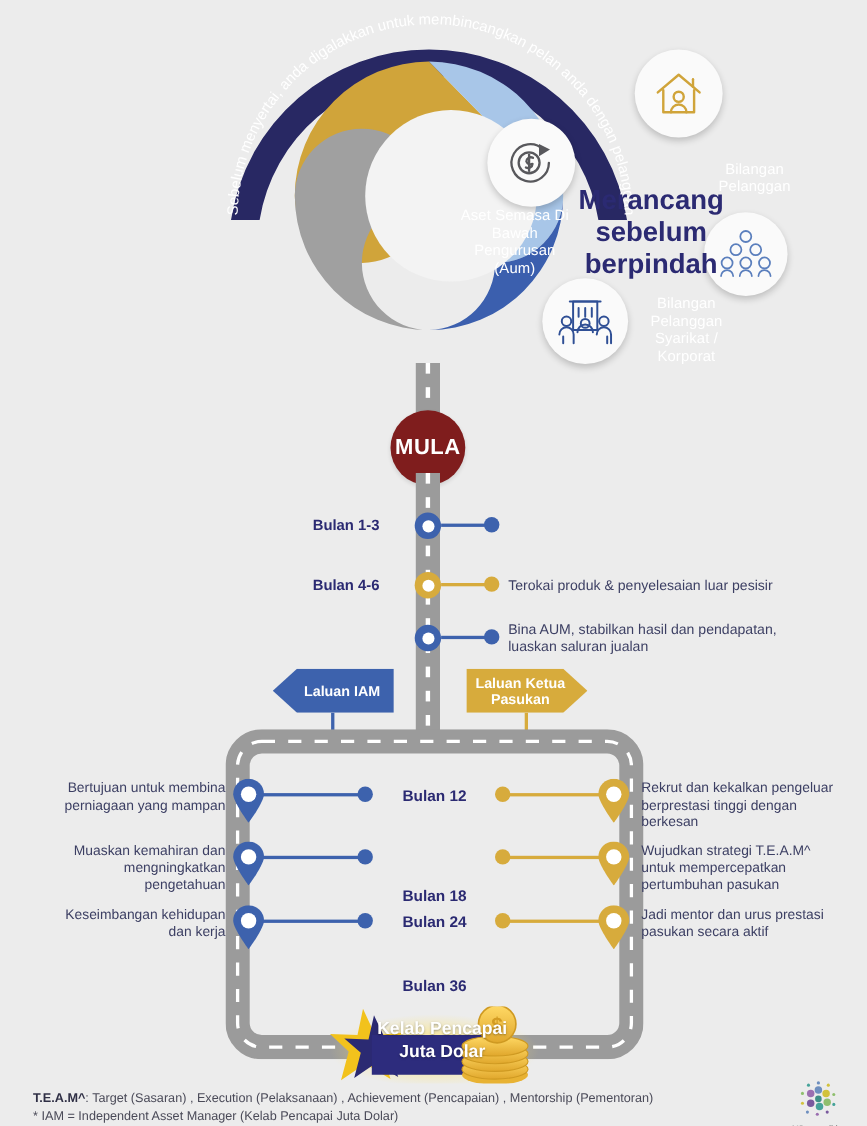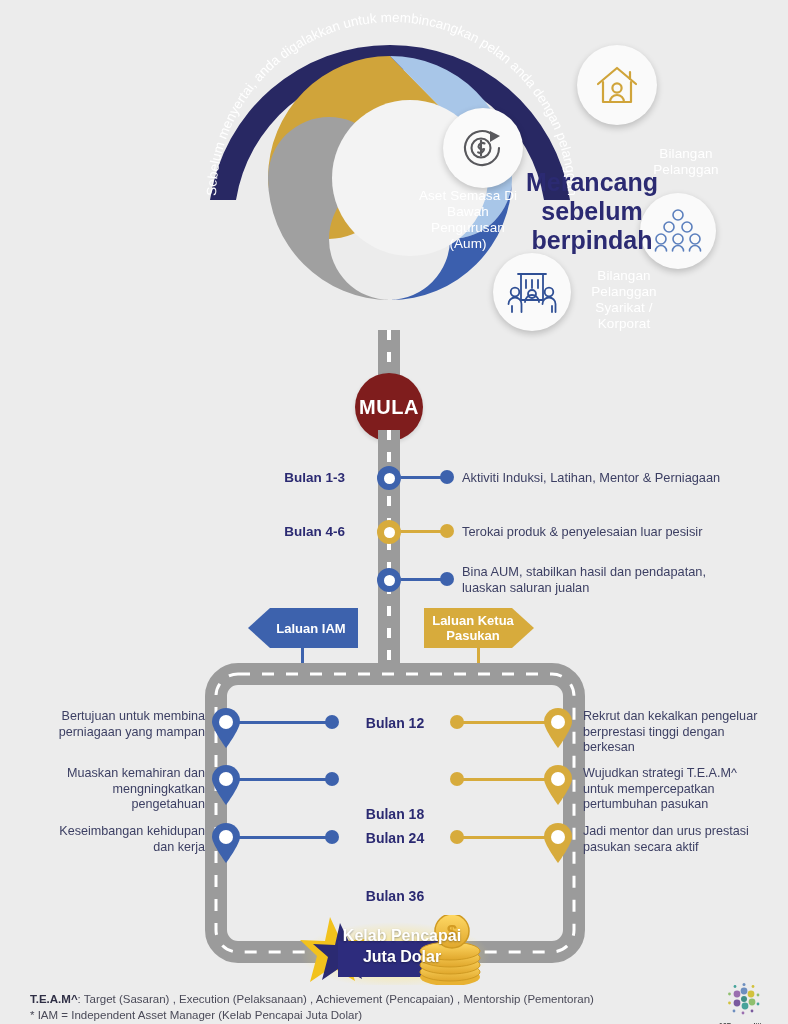--- a/index.html
+++ b/index.html
@@ -185,21 +185,20 @@
   <div class="roadv abs" style="left:378px;top:430px;width:22px;height:240px;">
     <div class="dash-col"></div>
   </div>
 
   <div class="tl-month" style="left:270px;top:470px;width:75px;">Bulan 1-3</div>
   <div class="node" style="left:377px;top:466px;background:#3d62ad;">
       <i></i>
     </div>
   <div class="conn" style="left:401px;top:476px;width:48px;background:#3d62ad;"></div>
   <div class="enddot" style="left:440px;top:470px;background:#3d62ad;"></div>
-  <div class="tl-text" style="left:462px;top:470px;width:300px;">Aktiviti Induksi, Latihan, Mentor &amp; Perniagaan</div>
 
   <div class="tl-month" style="left:270px;top:524px;width:75px;">Bulan 4-6</div>
   <div class="node" style="left:377px;top:520px;background:#d7ab3c;">
       <i></i>
     </div>
   <div class="conn" style="left:401px;top:530px;width:48px;background:#d7ab3c;"></div>
   <div class="enddot" style="left:440px;top:524px;background:#d7ab3c;"></div>
   <div class="tl-text" style="left:462px;top:524px;width:300px;">Terokai produk &amp; penyelesaian luar pesisir</div>
 
   <div class="node" style="left:377px;top:568px;background:#3d62ad;">

